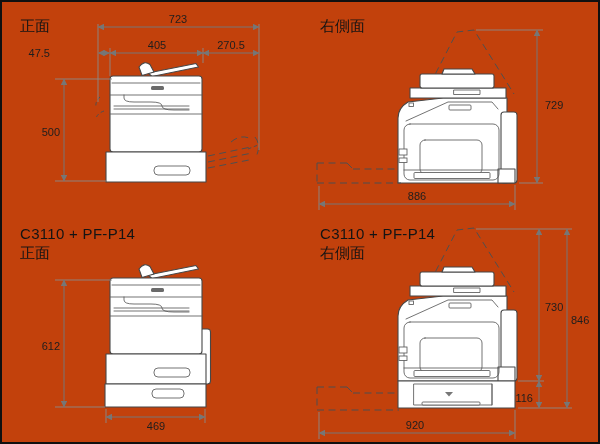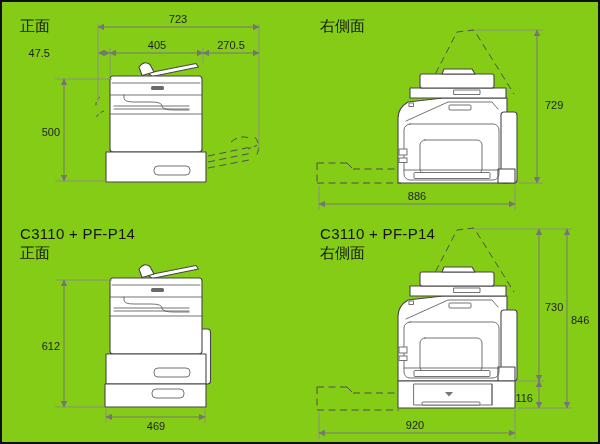--- a/index.html
+++ b/index.html
@@ -1,17 +1,17 @@
 <!DOCTYPE html>
 <html><head>
 <meta charset="utf-8">
 <style>
   html,body{margin:0;padding:0;background:#dcdcdc;}
   #page{
-    position:relative;width:600px;height:444px;background:#84cc16;
+    position:relative;width:600px;height:444px;background:#c2410c;
     border:2px solid #101010;box-sizing:border-box;overflow:hidden;
     font-family:"Liberation Sans", sans-serif;
   }
   svg{position:absolute;left:0;top:0;}
   .outline-f{stroke:#474747;fill:#ffffff;stroke-width:1.1;stroke-linejoin:round;}
   .inner{stroke:#5a5a5a;fill:none;stroke-width:0.85;stroke-linejoin:round;stroke-linecap:round;}
   .inner-f{stroke:#5a5a5a;fill:#ffffff;stroke-width:0.85;}
   .dashed{stroke:#4f4f4f;fill:none;stroke-width:1;stroke-dasharray:7 4.5;stroke-linecap:butt;}
   .dash-s{stroke:#4f4f4f;fill:none;stroke-width:1;stroke-dasharray:3.5 2.8;}
   .dim{stroke:#767676;fill:none;stroke-width:1;}

